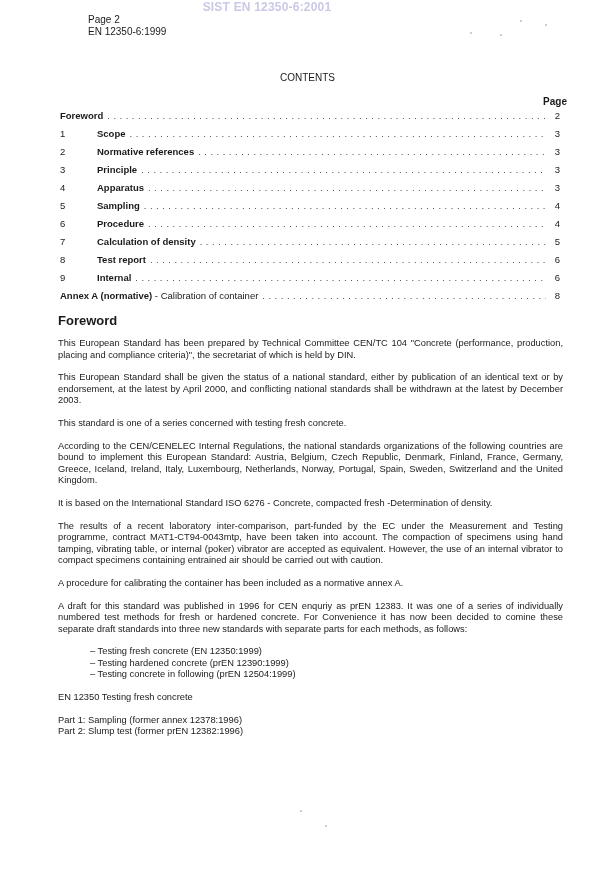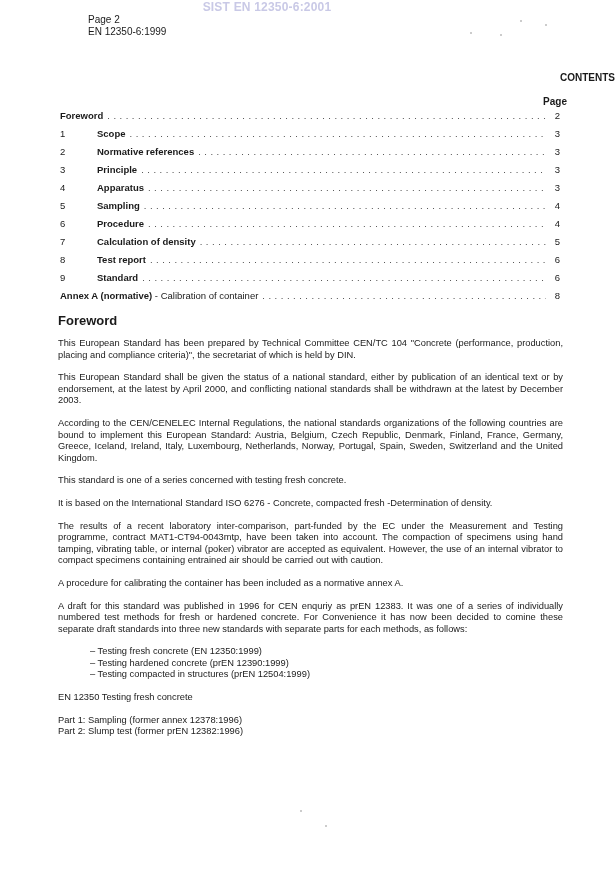--- a/index.html
+++ b/index.html
@@ -6,22 +6,22 @@
     body {
       width: 615px; height: 876px; position: relative; overflow: hidden;
       font-family: "Liberation Sans", sans-serif; color: #1a1a1a;
     }
     .watermark {
       position: absolute; top: 0; left: 0; width: 534px; text-align: center;
       font-weight: bold; font-size: 12px; color: #c9c9e6; letter-spacing: 0.2px;
     }
     .header { position: absolute; left: 47px; top: 14px; font-size: 10px; line-height: 12px; margin-left: 41px; }
     .contents-title {
-      position: absolute; top: 72px; left: 0; width: 615px; text-align: right;
-      font-weight: bold; font-size: 10px;
+      position: absolute; top: 72px; left: 0; width: 615px; text-align: center;
+      font-weight: normal; font-size: 10px;
     }
     .page-col-label { position: absolute; top: 96px; right: 48px; font-size: 10px; font-weight: bold; }
     .toc { position: absolute; top: 110px; left: 60px; width: 500px; }
     .toc-row {
       display: flex; align-items: baseline; height: 18px; font-size: 9.5px;
     }
     .toc-num { width: 37px; flex: none; }
     .toc-title { font-weight: bold; white-space: nowrap; flex: none; }
     .toc-sub { font-weight: normal; margin-top: 18px; }
     .toc-dots {
@@ -101,46 +101,46 @@
       <span class="toc-page">5</span>
     </div>
     <div class="toc-row">
       <span class="toc-num">8</span>
       <span class="toc-title"><span>Test report</span></span>
       <span class="toc-dots">........................................................................................................................</span>
       <span class="toc-page">6</span>
     </div>
     <div class="toc-row">
       <span class="toc-num">9</span>
-      <span class="toc-title"><span>Standard</span></span>
+      <span class="toc-title"><span>Internal</span></span>
       <span class="toc-dots">........................................................................................................................</span>
       <span class="toc-page">6</span>
     </div>
     <div class="toc-row">
       <span class="toc-title"><span>Annex A (normative)</span><span class="toc-sub"> - Calibration of container</span></span>
       <span class="toc-dots">........................................................................................................................</span>
       <span class="toc-page">8</span>
     </div>
   </div>
 
 <div class="foreword-heading">Foreword</div>
 
 <div class="body">
   <p>This European Standard has been prepared by Technical Committee CEN/TC 104 "Concrete (performance, production, placing and compliance criteria)", the secretariat of which is held by DIN.</p>
   <p>This European Standard shall be given the status of a national standard, either by publication of an identical text or by endorsement, at the latest by April 2000, and conflicting national standards shall be withdrawn at the latest by December 2003.</p>
+  <p>This standard is one of a series concerned with testing fresh concrete.</p>
   <p>According to the CEN/CENELEC Internal Regulations, the national standards organizations of the following countries are bound to implement this European Standard: Austria, Belgium, Czech Republic, Denmark, Finland, France, Germany, Greece, Iceland, Ireland, Italy, Luxembourg, Netherlands, Norway, Portugal, Spain, Sweden, Switzerland and the United Kingdom.</p>
-  <p>This standard is one of a series concerned with testing fresh concrete.</p>
   <p>It is based on the International Standard ISO 6276 - Concrete, compacted fresh -Determination of density.</p>
   <p>The results of a recent laboratory inter-comparison, part-funded by the EC under the Measurement and Testing programme, contract MAT1-CT94-0043mtp, have been taken into account. The compaction of specimens using hand tamping, vibrating table, or internal (poker) vibrator are accepted as equivalent. However, the use of an internal vibrator to compact specimens containing entrained air should be carried out with caution.</p>
   <p>A procedure for calibrating the container has been included as a normative annex A.</p>
   <p>A draft for this standard was published in 1996 for CEN enquriy as prEN 12383. It was one of a series of individually numbered test methods for fresh or hardened concrete. For Convenience it has now been decided to comine these separate draft standards into three new standards with separate parts for each methods, as follows:</p>
   <ul>
     <li>– Testing fresh concrete (EN 12350:1999)</li>
     <li>– Testing hardened concrete (prEN 12390:1999)</li>
-    <li>– Testing compacted in structures (prEN 12504:1999)</li>
+    <li>– Testing concrete in following (prEN 12504:1999)</li>
   </ul>
   <p>EN 12350 Testing fresh concrete</p>
   <p class="tight">Part 1: Sampling (former annex 12378:1996)</p>
   <p class="tight">Part 2: Slump test (former prEN 12382:1996)</p>
 </div>
 
 <div class="speck" style="left:520px;top:20px"></div>
 <div class="speck" style="left:545px;top:24px"></div>
 <div class="speck" style="left:470px;top:32px"></div>
 <div class="speck" style="left:500px;top:34px"></div>

